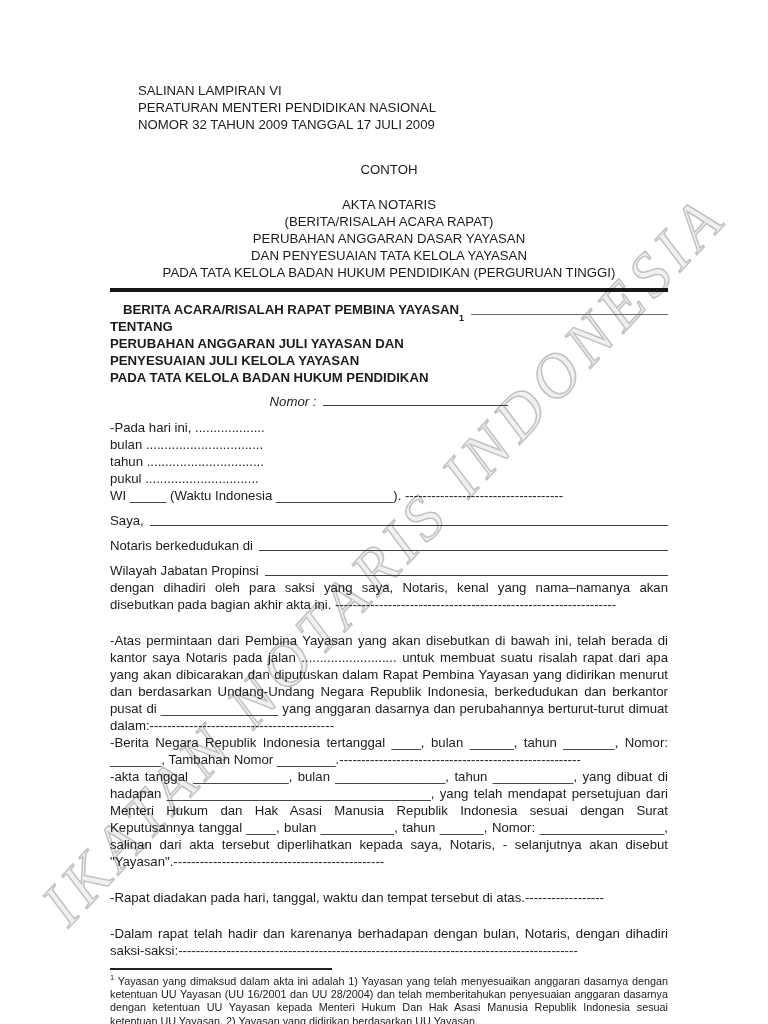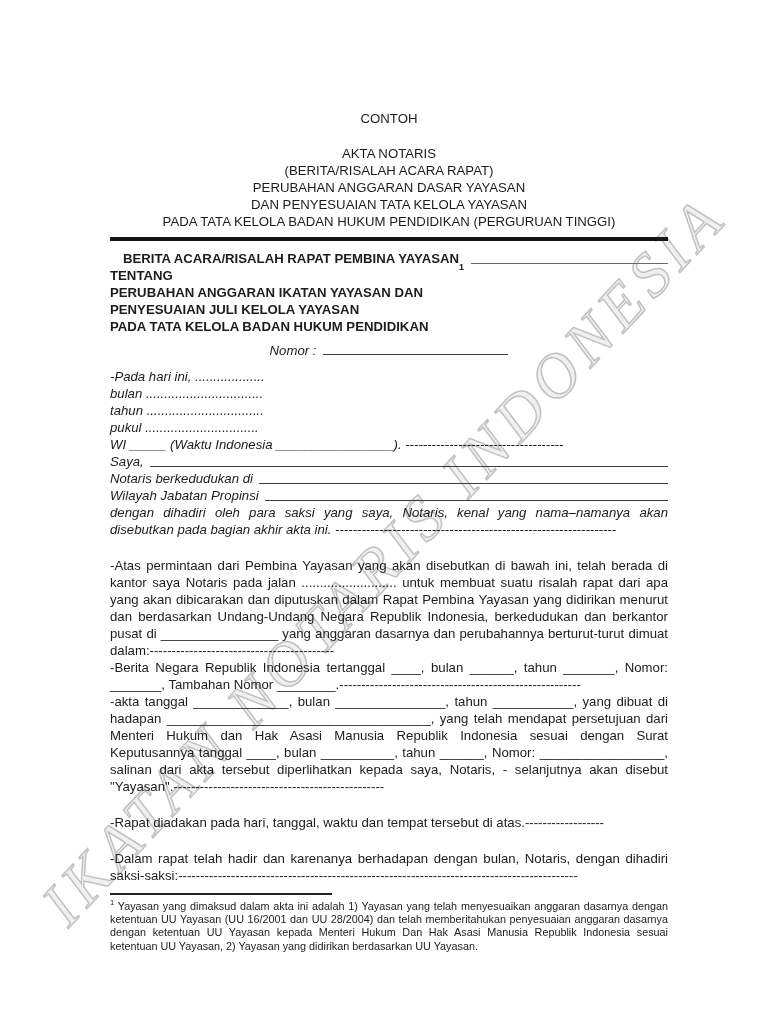--- a/index.html
+++ b/index.html
@@ -31,62 +31,67 @@
   .title-block{margin-top:18px;text-align:center;}
   .rule{margin-top:7px;height:4px;background:var(--rule);border:none;}
   .subtitle-block{margin-top:9px;font-weight:bold;}
   .sub1{display:flex;align-items:flex-end;padding-left:13px;}
   .sub1 .sub1-text{white-space:nowrap;}
   sup{font-size:9px;line-height:0;vertical-align:super;}
   .fill{flex:1;border-bottom:1.4px solid #6b6b6b;margin:0 0 3px 7px;min-width:40px;}
   .centered{text-align:left;}
   .nomor{margin-top:7px;text-align:center;font-style:italic;}
   .nomor-fill{display:inline-block;width:185px;border-bottom:1.4px solid #3c3c3c;margin-left:7px;}
-  .opening{margin-top:9px;font-style:italic;}
-  .blank-row{display:flex;align-items:flex-end;}
+  .opening{margin-top:9px;}
+  .blank-row{display:flex;align-items:flex-end;margin-top:8px;}
   .blank-row .fill{border-bottom:1.4px solid #3c3c3c;margin-left:6px;}
   .justified{text-align:justify;}
   .para{margin:0;text-align:justify;word-break:normal;}
   .para.spaced{margin-top:19px;}
   .fn-rule{margin-top:9px;width:222px;height:1.5px;background:#222;}
   .footnote{
     margin:5px 0 0 0;font-size:10.8px;line-height:13.4px;text-align:justify;
   }
   .footnote sup{font-size:7.5px;}
 </style>
 </head>
 <body>
 
 <div class="page">
 
   <div class="watermark">IKATAN NOTARIS INDONESIA</div>
 
   <div class="content">
 
+    <div class="doc-header">
+      <div>SALINAN LAMPIRAN VI</div>
+      <div>PERATURAN MENTERI PENDIDIKAN NASIONAL</div>
+      <div>NOMOR 32 TAHUN 2009 TANGGAL 17 JULI 2009</div>
+    </div>
 
     <div class="contoh">CONTOH</div>
 
     <div class="title-block">
       <div>AKTA NOTARIS</div>
       <div>(BERITA/RISALAH ACARA RAPAT)</div>
       <div>PERUBAHAN ANGGARAN DASAR YAYASAN</div>
       <div>DAN PENYESUAIAN TATA KELOLA YAYASAN</div>
       <div>PADA TATA KELOLA BADAN HUKUM PENDIDIKAN (PERGURUAN TINGGI)</div>
     </div>
 
     <div class="rule"></div>
 
     <div class="subtitle-block">
       <div class="sub1">
         <span class="sub1-text">BERITA ACARA/RISALAH RAPAT PEMBINA YAYASAN</span>
           <sup>1</sup>
         <span class="fill"></span>
       </div>
       <div class="centered">TENTANG</div>
-      <div class="centered">PERUBAHAN ANGGARAN IKATAN YAYASAN DAN</div>
+      <div class="centered">PERUBAHAN ANGGARAN JULI YAYASAN DAN</div>
       <div class="centered">PENYESUAIAN JULI KELOLA YAYASAN</div>
       <div class="centered">PADA TATA KELOLA BADAN HUKUM PENDIDIKAN</div>
     </div>
 
     <div class="nomor">
       <span>Nomor :</span><span class="nomor-fill"></span>
     </div>
 
     <div class="opening">
       <div>-Pada hari ini, ...................</div>

